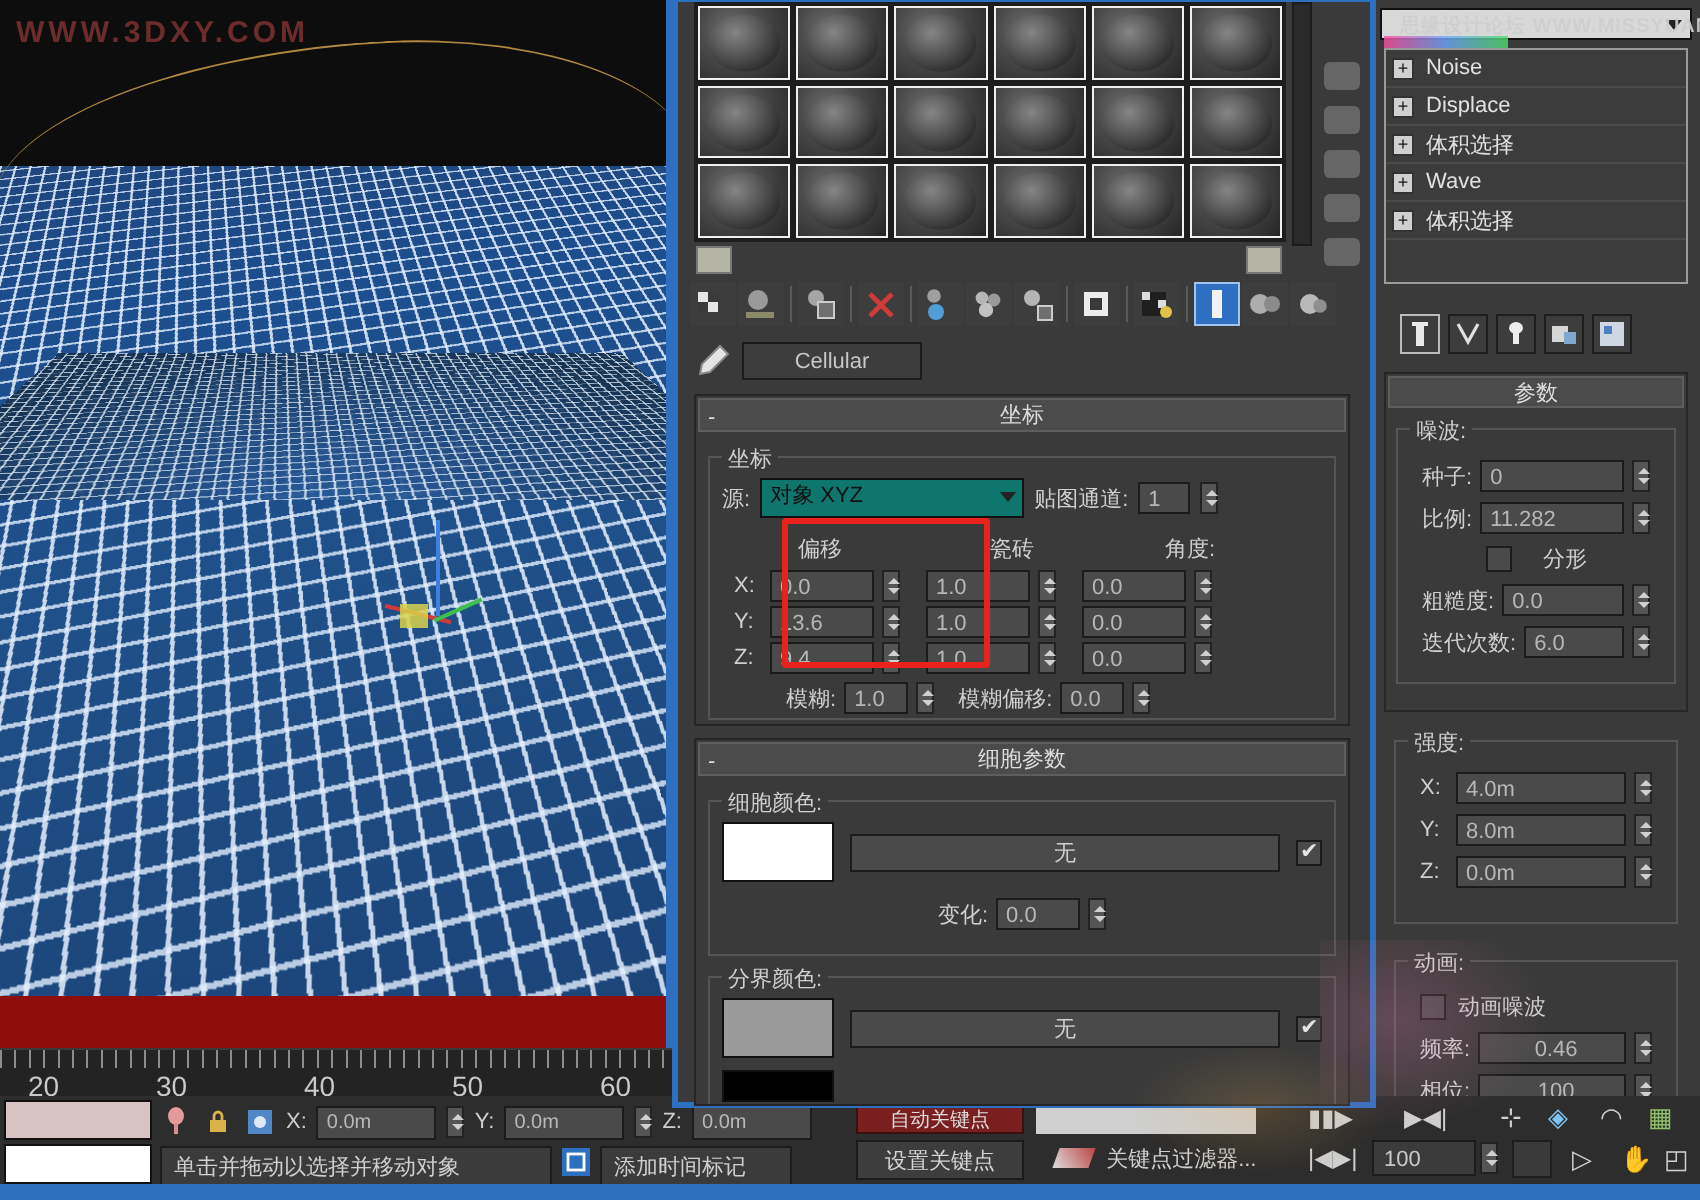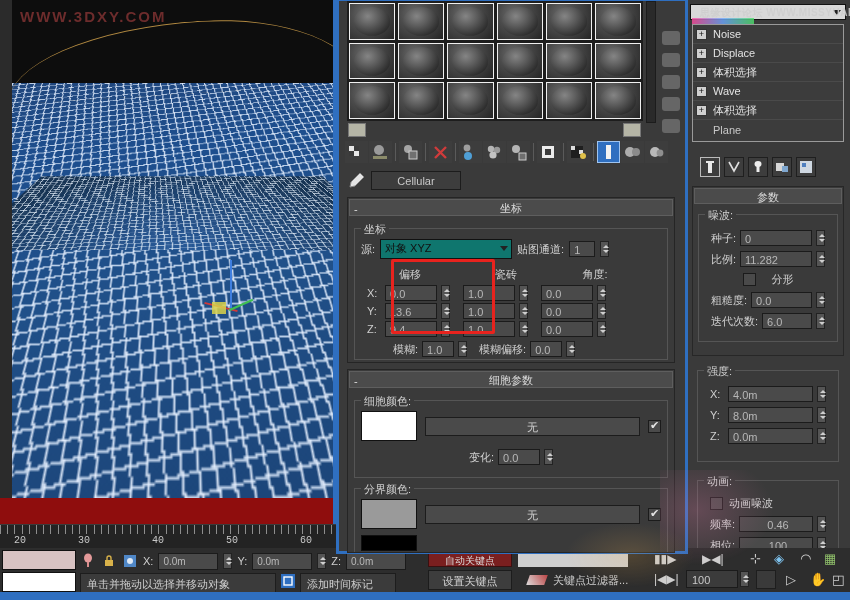--- a/index.html
+++ b/index.html
@@ -7,21 +7,21 @@
     width: 850px; height: 600px; overflow: hidden;
     background: #2b2b2b;
     font-family: "Liberation Sans", "DejaVu Sans", sans-serif;
     font-size: 11px; color: #d8d8d8;
   }
   #root { position: relative; width: 850px; height: 600px; }
 
   
   .viewport {
     position: absolute; left: 0; top: 0; width: 338px; height: 498px;
-    background: #0d0d0d; overflow: hidden; margin-left: 12px;
+    background: #0d0d0d; overflow: hidden;
   }
   .terrain {
     position: absolute; left: -10px; top: 55px; width: 360px; height: 430px;
     background:
       repeating-linear-gradient(82deg, rgba(230,240,255,.85) 0 1.1px, rgba(255,255,255,0) 1.1px 7px),
       repeating-linear-gradient(168deg, rgba(225,238,255,.80) 0 1.1px, rgba(255,255,255,0) 1.1px 7.5px),
       linear-gradient(170deg,#20467c 0%,#1d4e8e 25%,#205089 50%,#1b4376 75%,#16365f 100%);
     transform: perspective(420px) rotateX(50deg) scale(1.25);
     transform-origin: 50% 20%;
   }
@@ -60,21 +60,21 @@
   }
   .vp-right-edge { position:absolute; left:333px; top:0; width:5px; height:524px; background:#2f6fc0; }
 
   
   .ruler {
     position: absolute; left: 0; top: 524px; width: 338px; height: 24px;
     background: #232323; border-top: 1px solid #3a3a3a;
   }
   .ruler .ticks { position: absolute; left:0; top:0; width:100%; height:9px;
     background: repeating-linear-gradient(90deg,#8d8d8d 0 1px, transparent 1px 7.2px);}
-  .ruler .lbl { position: absolute; top: 10px; font-size: 10px; color: #c9c9c9; font-family: Liberation Mono, monospace; }
+  .ruler .lbl { position: absolute; top: 10px; font-size: 14px; color: #c9c9c9; }
 
   
   .botwrap { position: absolute; left: 0; top: 548px; width: 850px; height: 52px; background:#2d2d2d; }
   .trackbox { position:absolute; left:2px; top:2px; width:74px; height:20px; background:#d8c3c3; border:1px solid #111; }
   .trackbox2 { position:absolute; left:2px; top:24px; width:74px; height:20px; background:#ffffff; border:1px solid #111; }
   .statusrow1 { position:absolute; left:80px; top:2px; height:22px; display:flex; align-items:center; gap:5px; }
   .statusrow2 { position:absolute; left:80px; top:25px; height:22px; display:flex; align-items:flex-start; gap:4px; }
   .numfield {
     display:inline-flex; align-items:center; height:17px; padding:0 4px;
     background:#4a4a4a; border:1px solid #1b1b1b; color:#b9b9b9; font-size:10px; min-width:60px;
@@ -574,24 +574,20 @@
       <span class="plusbox">+</span>
       <span>体积选择</span>
     </div>
     <div class="modrow">
       <span class="plusbox">+</span>
       <span>Wave</span>
     </div>
     <div class="modrow">
       <span class="plusbox">+</span>
       <span>体积选择</span>
-    </div>
-    <div class="modrow" style="border-bottom:none">
-      <span style="width:11px"></span>
-      <span style="color:#c8c8c8">Plane</span>
     </div>
   </div>
 
   <div class="modtools">
     <span class="mtb sel">
       <svg width="18" height="18" viewBox="0 0 18 18">
           <rect x="7" y="3" width="4" height="12" fill="#e8e8e8"></rect>
           <rect x="5" y="3" width="8" height="2" fill="#e8e8e8"></rect>
         </svg>
     </span>

